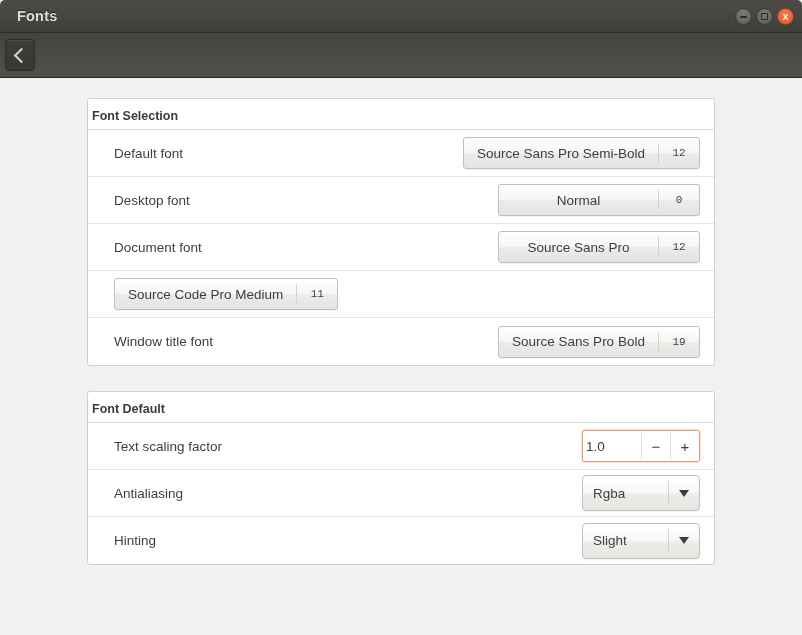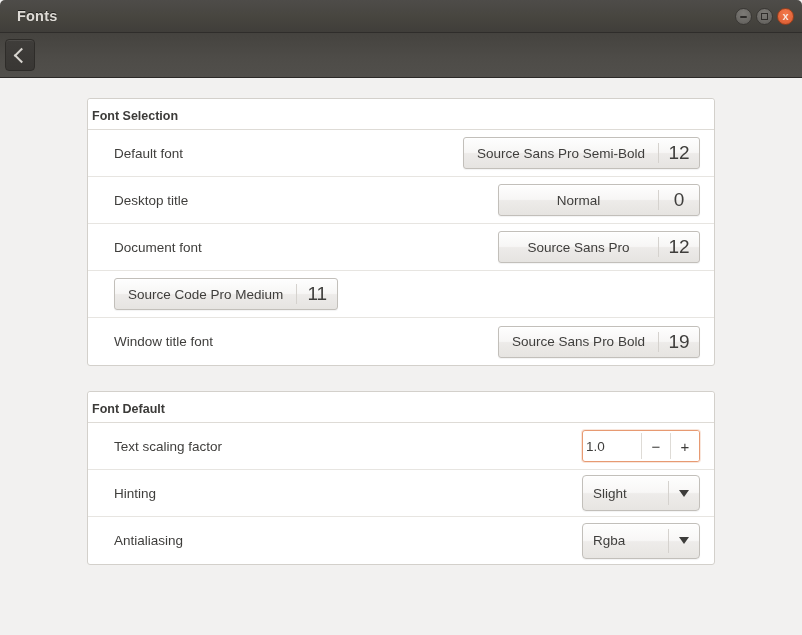--- a/index.html
+++ b/index.html
@@ -209,22 +209,23 @@
     margin: 5px 0;
     flex: 0 0 1px;
   }
   .font-button .fb-size {
     flex: 0 0 auto;
     display: flex;
     align-items: center;
     justify-content: center;
     min-width: 26px;
     padding: 0 7px;
-    font-size: 19px;
+    font-size: 11px;
     color: #3f3e3c;
+    font-family: Liberation Mono, monospace;
   }
 
   
   .spin {
     display: flex;
     align-items: stretch;
     height: 30px;
     width: 116px;
     background: #ffffff;
     border: 1px solid #e79a72;
@@ -338,21 +339,21 @@
         <div class="row-control">
           <div class="font-button">
             <div class="fb-name">Source Sans Pro Semi-Bold</div>
             <div class="fb-sep"></div>
             <div class="fb-size">12</div>
           </div>
         </div>
       </div>
 
       <div class="row">
-        <div class="row-label">Desktop title</div>
+        <div class="row-label">Desktop font</div>
         <div class="row-control">
           <div class="font-button">
             <div class="fb-name">Normal</div>
             <div class="fb-sep"></div>
             <div class="fb-size">0</div>
           </div>
         </div>
       </div>
 
       <div class="row">
@@ -400,40 +401,40 @@
             <div class="spin-value">1.0</div>
             <div class="spin-sep"></div>
             <div class="spin-btn">−</div>
             <div class="spin-sep"></div>
             <div class="spin-btn">+</div>
           </div>
         </div>
       </div>
 
       <div class="row">
+        <div class="row-label">Antialiasing</div>
+        <div class="row-control">
+          <div class="combo">
+            <div class="combo-value">Rgba</div>
+            <div class="combo-sep"></div>
+            <div class="combo-arrow-box">
+              <div class="combo-arrow"></div>
+            </div>
+          </div>
+        </div>
+      </div>
+
+      <div class="row">
         <div class="row-label">Hinting</div>
         <div class="row-control">
           <div class="combo">
             <div class="combo-value">Slight</div>
             <div class="combo-sep"></div>
             <div class="combo-arrow-box">
               <div class="combo-arrow"></div>
             </div>
           </div>
         </div>
       </div>
-
-      <div class="row">
-        <div class="row-label">Antialiasing</div>
-        <div class="row-control">
-          <div class="combo">
-            <div class="combo-value">Rgba</div>
-            <div class="combo-sep"></div>
-            <div class="combo-arrow-box">
-              <div class="combo-arrow"></div>
-            </div>
-          </div>
-        </div>
-      </div>
     </div>
 
   </div>
 </div>
 
 </body></html>

